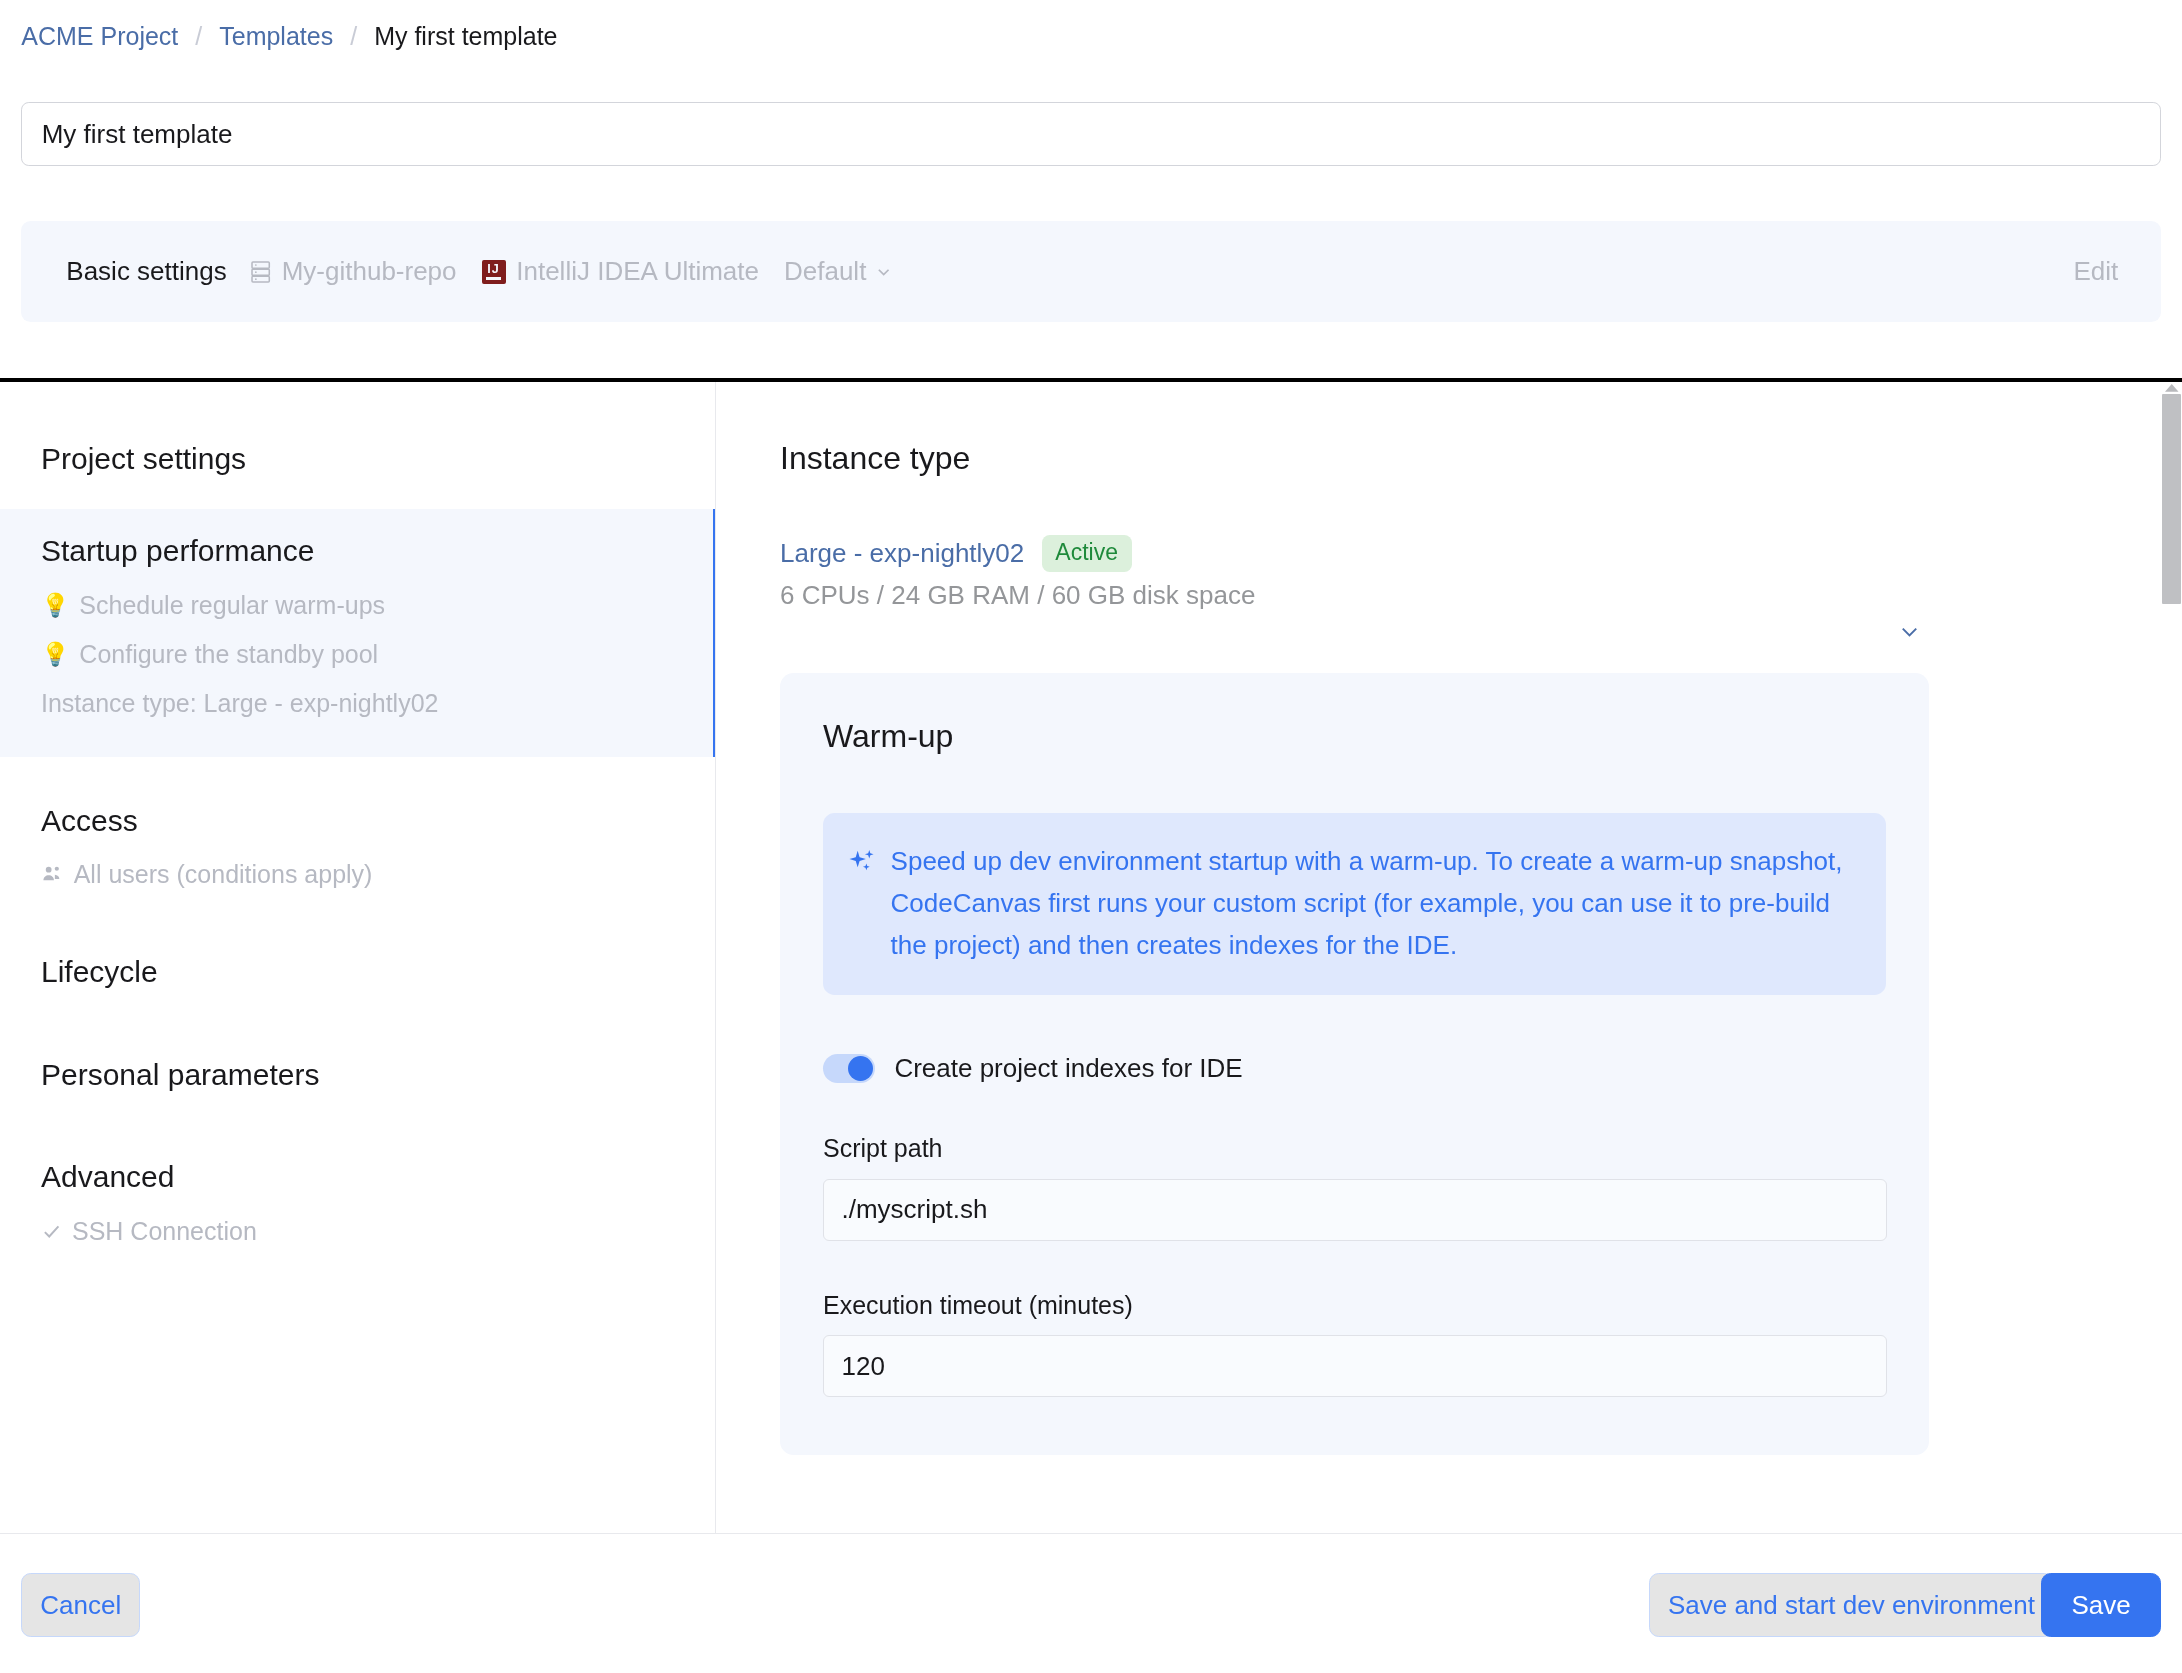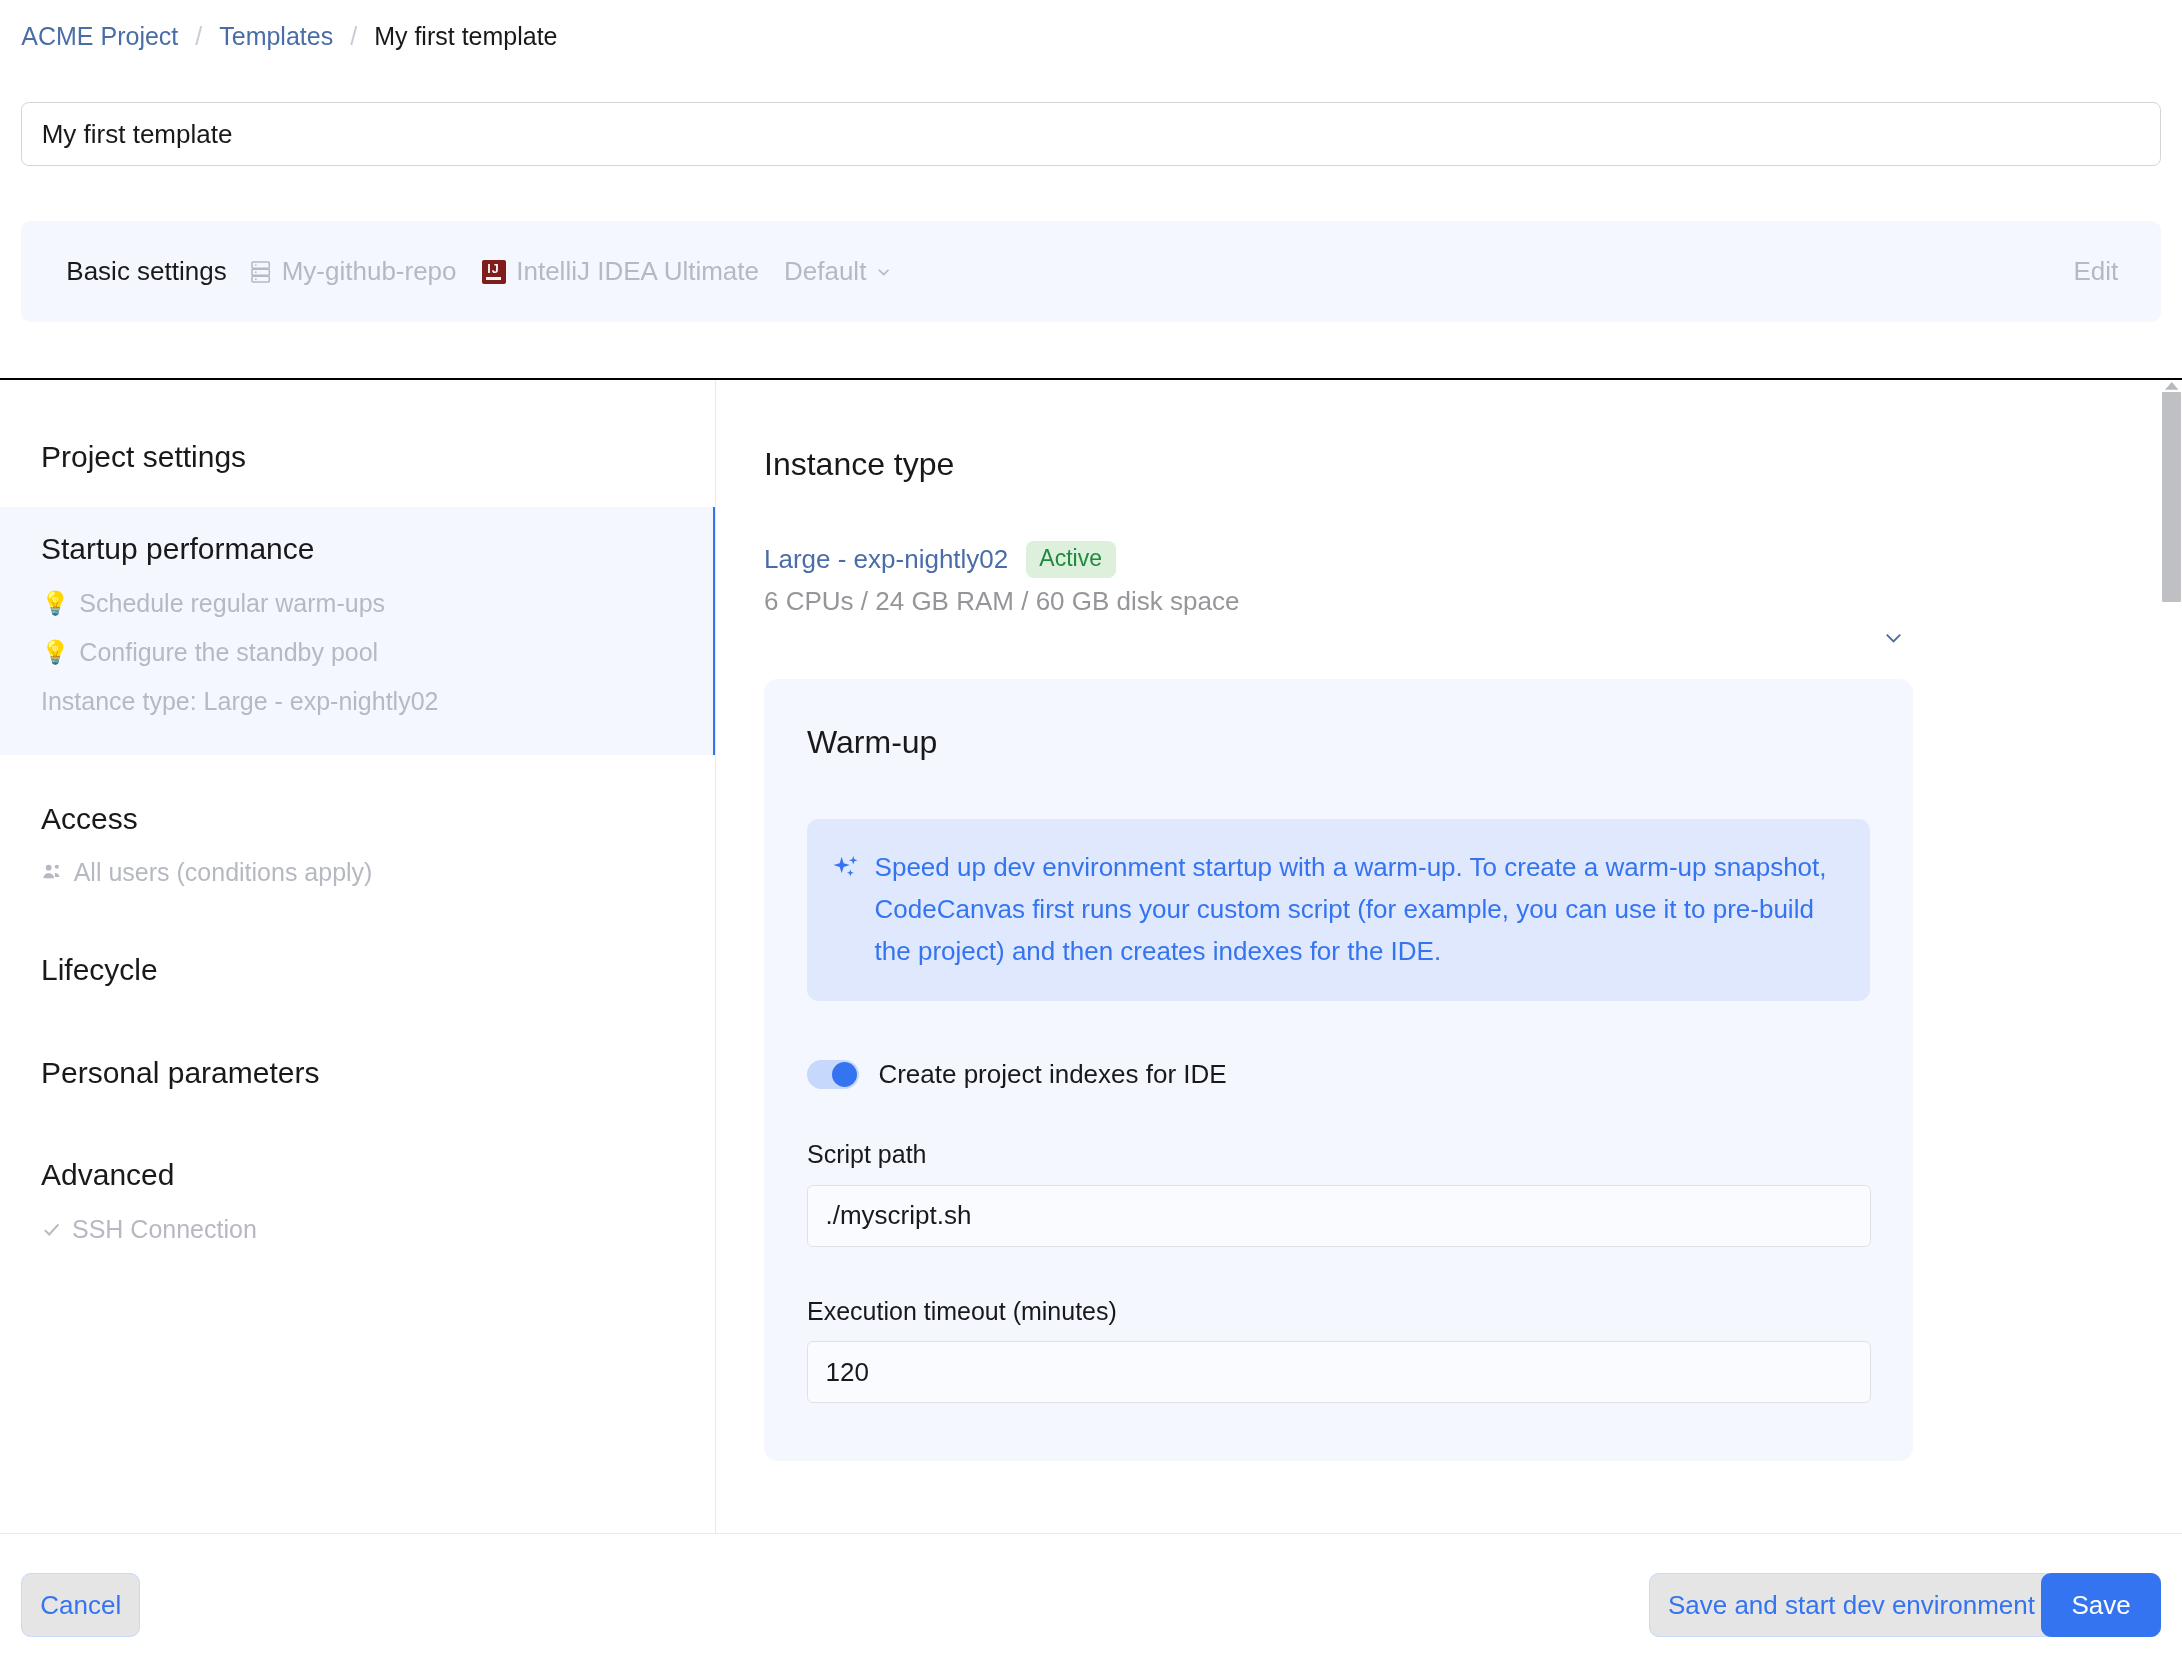--- a/index.html
+++ b/index.html
@@ -63,21 +63,21 @@
   }
   .ico-ij::after {
     content:""; position:absolute; left:4.9px; right:4.9px; bottom:3.9px; height:2.9px; background:#f4f7fd;
   }
   .chev-sm { width: 19.4px; height: 19.4px; display: block; margin-left: 1.9px; }
 
   
   .body-split {
     position: absolute; left: 0; top: 378px;
     width: 2182px; height: 1155px;
-    border-top: 2px solid #000000;
+    border-top: 4px solid #000000;
   }
   .sidebar {
     position: absolute; left: 0; top: 0; width: 716px; height: 1155px;
     border-right: 1px solid #e8e9ed; background: #fff;
   }
   .side-head {
     font-size: 30px; color: #19191c; padding: 60px 0 0 41px;
   }
   .side-group { position: relative; padding: 0 0 0 41px; }
   .side-group.active {
@@ -95,21 +95,21 @@
   .ico-check { width: 21.3px; height: 21.3px; display:block; }
   .sp-60 { height: 47px; }
   .sp-72 { height: 56px; }
 
   
   .rightpanel {
     position: absolute; left: 717px; top: 0;
     width: 1465px; height: 1155px; background: #fff;
     overflow: hidden;
   }
-  .panel-inner { position: absolute; left: 0; top: 8px; width: 1399px; }
+  .panel-inner { position: absolute; left: 0; top: 0; width: 1399px; padding-left: 16px; }
   .sec-title { font-size: 32px; color: #19191c; padding: 58px 0 0 47px; }
 
   .instance-row { position: relative; padding: 58px 0 0 47px; }
   .inst-line1 { display: flex; align-items: center; gap: 17.5px; }
   .inst-name { font-size: 26px; color: #4a6da7; cursor: pointer; }
   .badge-active {
     background: #dcf0dc; color: #1f8a3b; font-size: 23px;
     border-radius: 7.8px; padding: 3.9px 13.6px 5.8px;
   }
   .inst-line2 { font-size: 26px; color: #949699; margin-top: 8.7px; }

